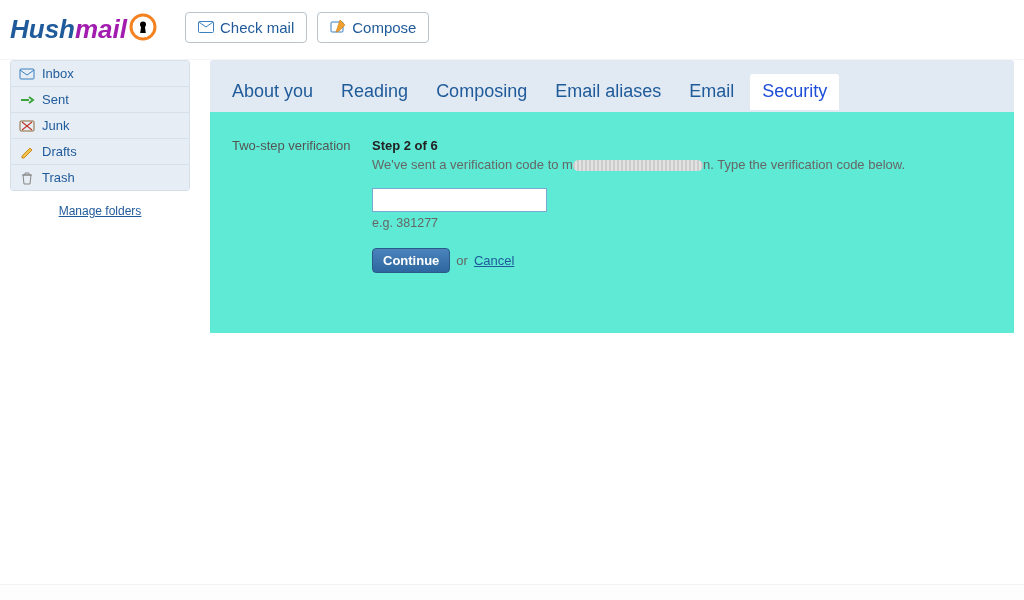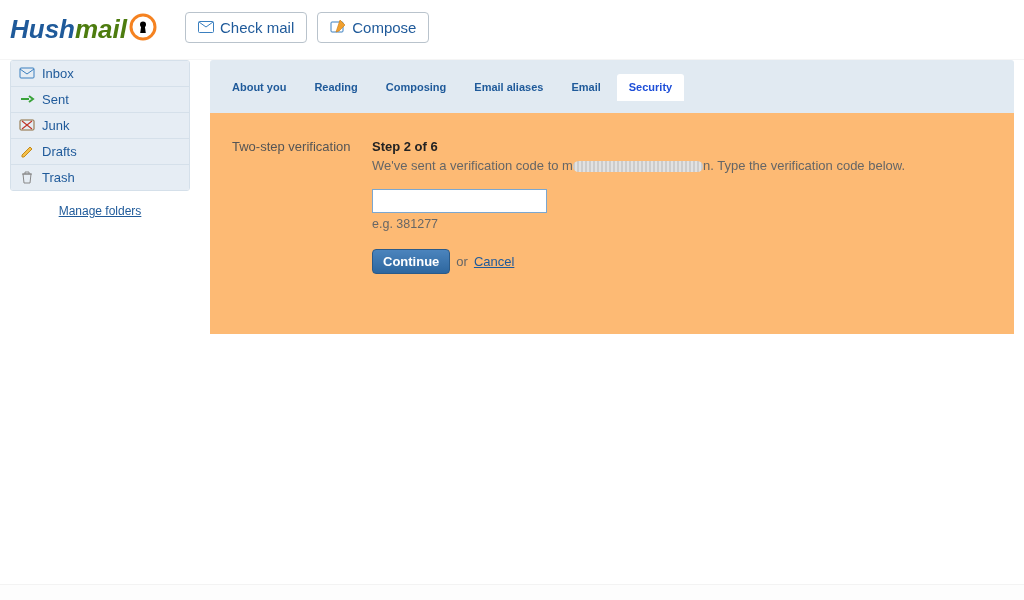--- a/index.html
+++ b/index.html
@@ -1,41 +1,41 @@
 <!DOCTYPE html>
 <html><head>
 <meta charset="utf-8">
 <style>
   * { box-sizing: border-box; margin: 0; padding: 0; }
   body { font-family: Arial, Helvetica, sans-serif; font-size: 13px; color: #333; background: #fff; width: 1024px; height: 600px; }
   
   .header { display: flex; align-items: center; padding: 10px 10px 14px 10px; border-bottom: 1px solid #f5f5f5; }
   .logo { display: flex; align-items: baseline; font-size: 26px; font-weight: 700; padding-right: 18px; }
   .logo-hush { color: #1f5a9a; font-style: italic; }
-  .logo-mail { color: #4d7c0f; font-style: italic; font-weight: 700; }
+  .logo-mail { color: #a21caf; font-style: italic; font-weight: 700; }
   .logo-lock { display:inline-block; width:28px; height:28px; margin-left:2px; position:relative; top:3px; }
   
   .topbtn { border: 1px solid #b9c3cc; border-radius: 4px; padding: 6px 12px; margin-left: 10px; background: #fff; color: #1f5a9a; font-size: 15px; cursor: pointer; display: flex; align-items: center; gap: 6px; }
   
   .body { display: flex; align-items: flex-start; padding: 0 10px; }
   
   .sidebar { width: 180px; flex: 0 0 180px; }
   .folder-list { border:1px solid #d5e0ea; border-radius:3px; overflow:hidden; }
-  .folder { background: #e6edf4; border-bottom: 1px solid #d5e0ea; padding: 5px 8px; color:#1f5a9a; display:flex; align-items:flex-start; gap:7px; cursor:pointer; }
+  .folder { background: #e6edf4; border-bottom: 1px solid #d5e0ea; padding: 5px 8px; color:#1f5a9a; display:flex; align-items:flex-end; gap:7px; cursor:pointer; }
   .folder:last-child { border-bottom:none; }
   .folder-icon { width:16px; height:14px; flex:0 0 16px; }
   .manage { text-align: center; padding: 12px 0; }
   .manage a { color:#1f5a9a; text-decoration: underline; font-size:12px; }
   
   .main { flex: 1; margin-left: 20px; background: #e1eaf2; border-radius: 3px; }
-  .tabs { display:flex; gap: 0; padding: 14px 10px 12px 10px; font-size: 11px; font-weight: bold; }
+  .tabs { display:flex; gap: 0; padding: 14px 10px 2px 10px; font-size: 18px; }
   .tab { color: #1f5a9a; padding: 7px 12px 8px; cursor: pointer; border-radius: 3px 3px 0 0; margin-right: 4px; }
   .tab.active { background: #fff; color: #1d4ed8; }
   
-  .panel { background: #fdba74; padding: 26px 22px 60px 22px; min-height: 170px; }
+  .panel { background: #5eead4; padding: 26px 22px 60px 22px; min-height: 170px; }
   .row { display: flex; align-items: flex-start; }
   .row-label { width: 140px; flex: 0 0 140px; color:#555; padding-top:0; }
   .row-body { flex:1; }
   .step-title { font-weight: 700; color:#222; }
   .step-msg { color:#666; margin-top:4px; }
   .redacted { display:inline-block; width:130px; height:11px; background: repeating-linear-gradient(90deg,#ccc,#ccc 2px,#e2e2e2 2px,#e2e2e2 4px); border-radius:6px; vertical-align:middle; }
   .code-input { margin-top: 16px; width: 175px; height:24px; border:1px solid #7ba7d0; padding: 2px 6px; font-size:13px; }
   .example { color:#666; margin-top:4px; font-size:12.5px; }
   .actions { margin-top: 18px; display:flex; align-items:center; gap:6px; }
   .btn-primary { background: linear-gradient(#4b84bd,#2e679f); color:#fff; border:1px solid #2b5a88; border-radius:4px; padding:4px 10px; font-weight:700; font-size:13px; cursor:pointer; }

